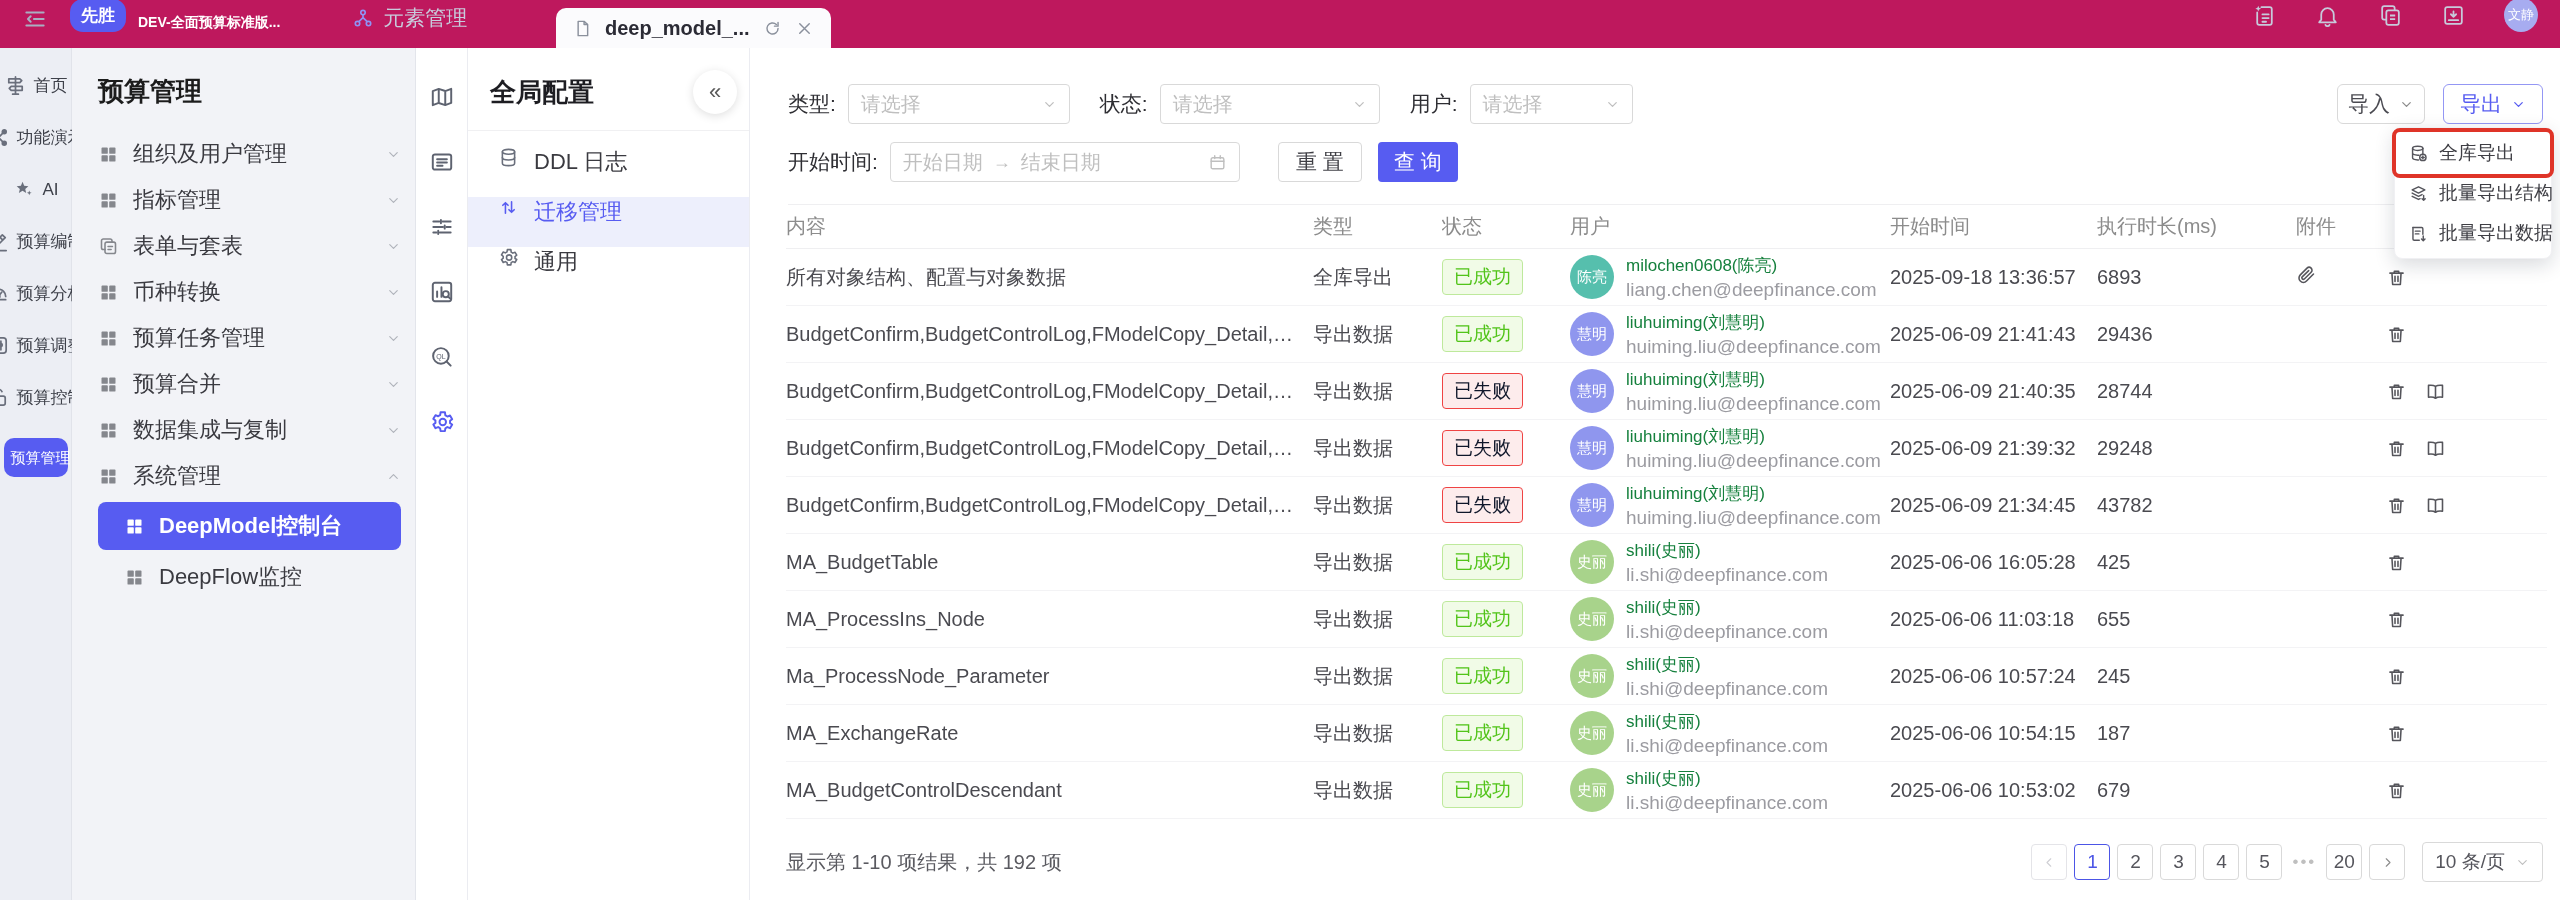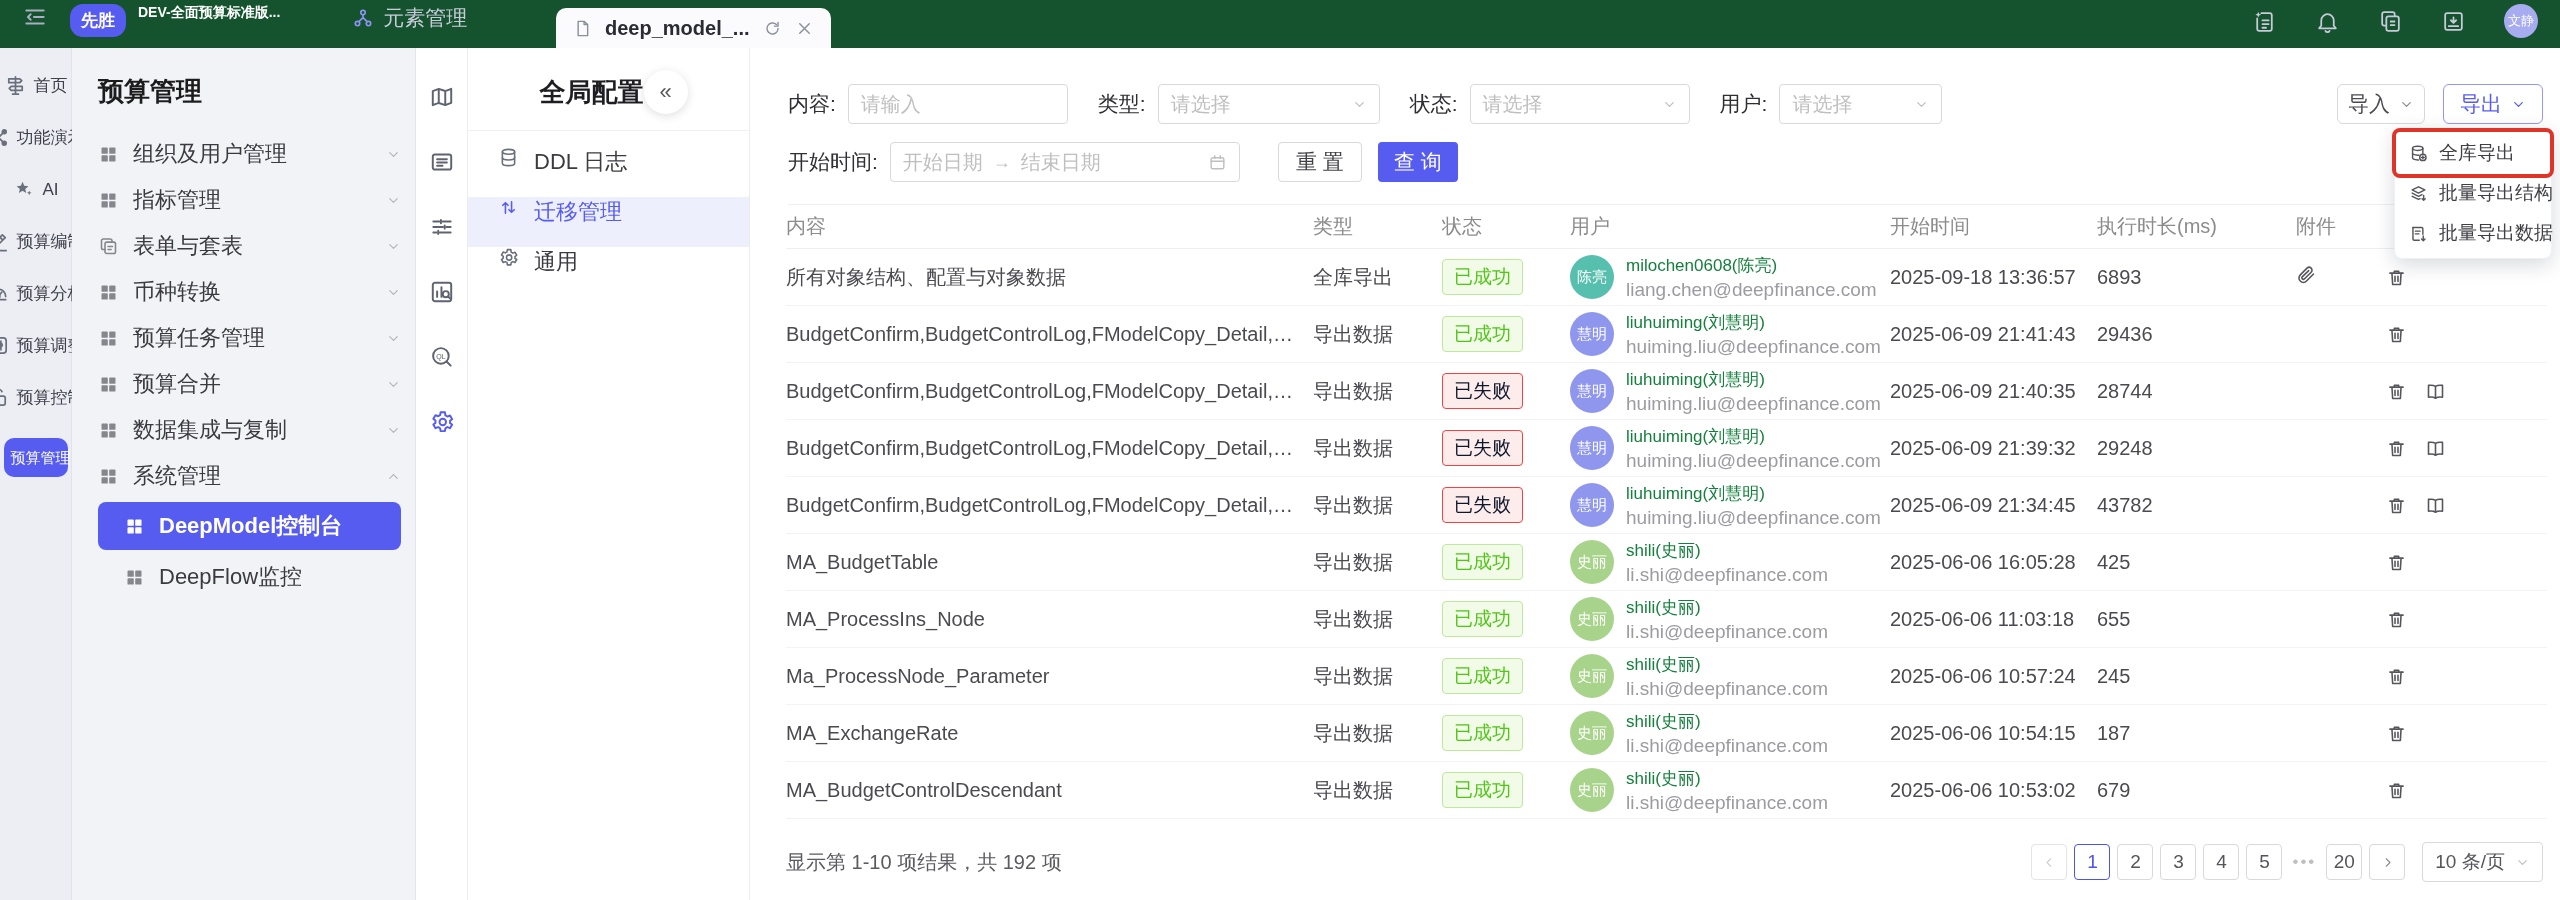--- a/index.html
+++ b/index.html
@@ -2,21 +2,21 @@
 <html><head>
 <meta charset="utf-8">
 <style>
   *{box-sizing:border-box;margin:0;padding:0}
   html,body{width:2560px;height:900px;overflow:hidden}
   body{font-family:"Liberation Sans","DejaVu Sans",sans-serif;background:#fff;color:#333}
   .ic{display:inline-flex;align-items:center;justify-content:center}
   .ic svg{width:100%;height:100%;display:block}
 
   
-  .topbar{height:48px;background:#14532d;display:flex;align-items:flex-start;padding:4px 22px;position:relative}
+  .topbar{height:48px;background:#be185d;display:flex;align-items:flex-end;padding:16px 22px;position:relative}
   .collapse-ic{width:26px;height:26px;color:#A9AEC2}
   .env-badge{background:#575CF1;color:#fff;font-size:17px;font-weight:700;padding:5px 11px;border-radius:13px;margin-left:22px;white-space:nowrap}
   .app-title{color:#fff;font-size:14px;font-weight:700;margin-left:12px;white-space:nowrap}
   .nav-item{display:flex;align-items:center;gap:9px;margin-left:72px;color:#C8CBDC;font-size:21px;white-space:nowrap}
   .nav-item .ic{width:22px;height:22px;color:#8F93F5}
   .tab{position:absolute;left:556px;top:8px;height:40px;background:#FBFBFD;border-radius:10px 10px 0 0;display:flex;align-items:center;gap:13px;padding:0 17px;font-size:20px;color:#2B2B35;font-weight:700;white-space:nowrap}
   .tab .ic{width:19px;height:19px;color:#8A909C}
   .topicons{margin-left:auto;display:flex;align-items:center;gap:38px;color:#C7CADB}
   .topicons .ic{width:25px;height:25px}
   .avatar-top{width:34px;height:34px;border-radius:50%;background:#A7ACF0;color:#fff;font-size:13px;display:flex;align-items:center;justify-content:center;white-space:nowrap}
@@ -40,21 +40,21 @@
   .sb-child{height:48px;display:flex;align-items:center;padding-left:26px;font-size:22px;color:#3A3A40;border-radius:8px;margin:3px 0;cursor:pointer;white-space:nowrap}
   .sb-child .lead{width:21px;height:21px;margin-right:14px;color:#85878D;flex:none}
   .sb-child.active{background:#575CF1;color:#fff;font-weight:700}
   .sb-child.active .lead{color:#fff}
 
   .strip{width:52px;background:#fff;border-right:1px solid #EBECF1;display:flex;flex-direction:column;align-items:center;padding-top:36px;gap:39px;flex:none;color:#5E6370}
   .strip .s-ic{width:26px;height:26px;cursor:pointer}
   .strip .s-ic.active{color:#575CF1}
 
   .panel{width:282px;background:#fff;border-right:1px solid #EBECF1;flex:none}
-  .panel-head{display:flex;align-items:center;justify-content:center;padding:22px 12px 16px 22px;border-bottom:1px solid #F0F0F2}
+  .panel-head{display:flex;align-items:center;justify-content:space-between;padding:22px 12px 16px 22px;border-bottom:1px solid #F0F0F2}
   .panel-title{font-size:26px;font-weight:700;color:#1d1d22}
   .panel-collapse{width:44px;height:44px;border-radius:50%;background:#fff;box-shadow:0 2px 10px rgba(0,0,0,.13);display:flex;align-items:center;justify-content:center;color:#595959;font-size:22px;cursor:pointer}
   .panel-menu{padding-top:16px}
   .p-item{height:50px;display:flex;align-items:flex-start;padding-left:30px;gap:15px;font-size:22px;color:#3A3A40;cursor:pointer;white-space:nowrap}
   .p-item .ic{width:21px;height:21px;color:#6A6F7C}
   .p-item.active{background:#EDEFFC;color:#575CF1}
   .p-item.active .ic{color:#575CF1}
 
   
   .main{flex:1;background:#fff;position:relative;min-width:0}
@@ -495,26 +495,20 @@
           </span>
           <span>通用</span>
         </div>
       </div>
   </div>
 
   <div class="main">
     <div class="filters">
       <div class="frow">
         <span class="fgroup">
-          <span class="flabel">内容:</span>
-          <span class="fbox w-input">
-            <span class="ph">请输入</span>
-          </span>
-        </span>
-        <span class="fgroup">
           <span class="flabel">类型:</span>
           <span class="fbox fsel w-type">
             <span class="ph">请选择</span>
             <span class="ic chev">
                 <svg viewBox="0 0 24 24" fill="none" stroke="currentColor" stroke-width="2" stroke-linecap="round" stroke-linejoin="round">
                   <path d="M6 9l6 6 6-6"></path>
                 </svg>
               </span>
           </span>
         </span>

